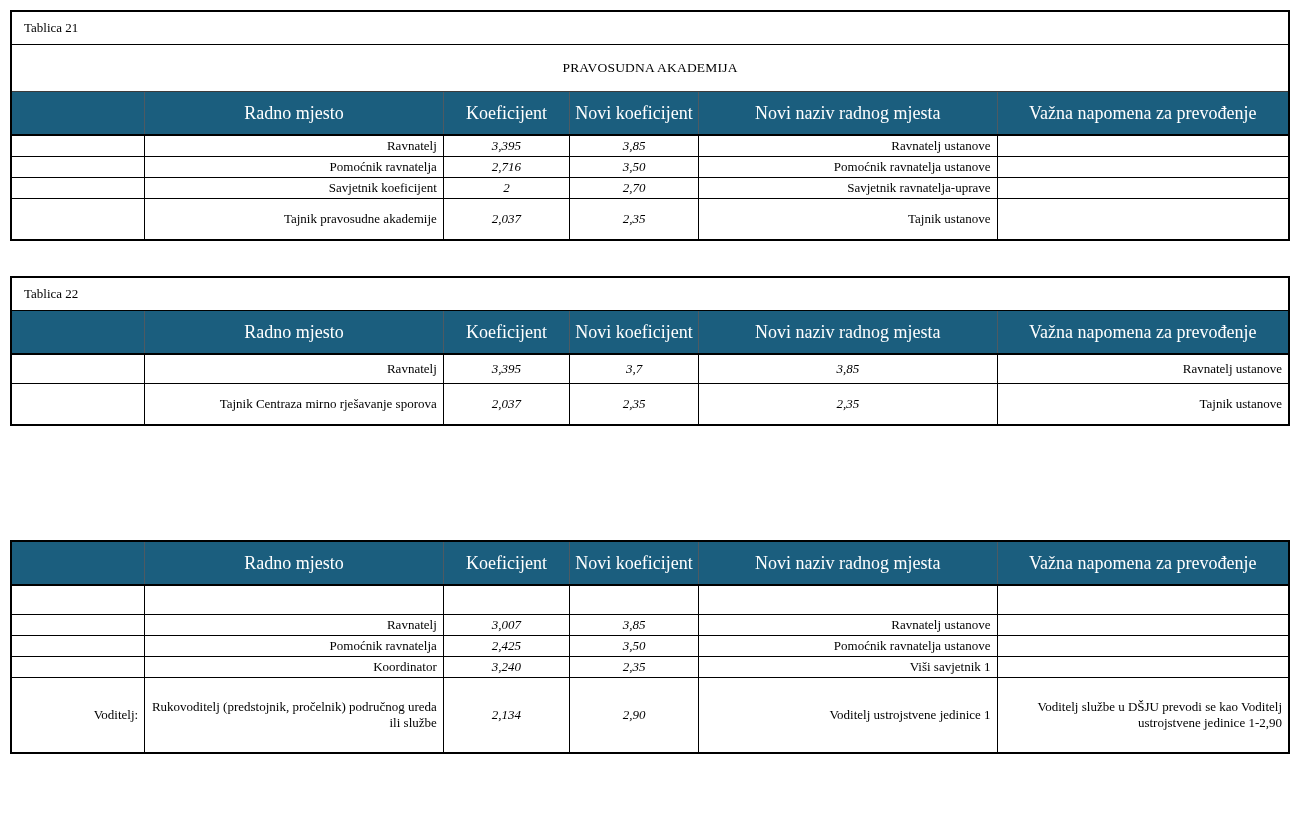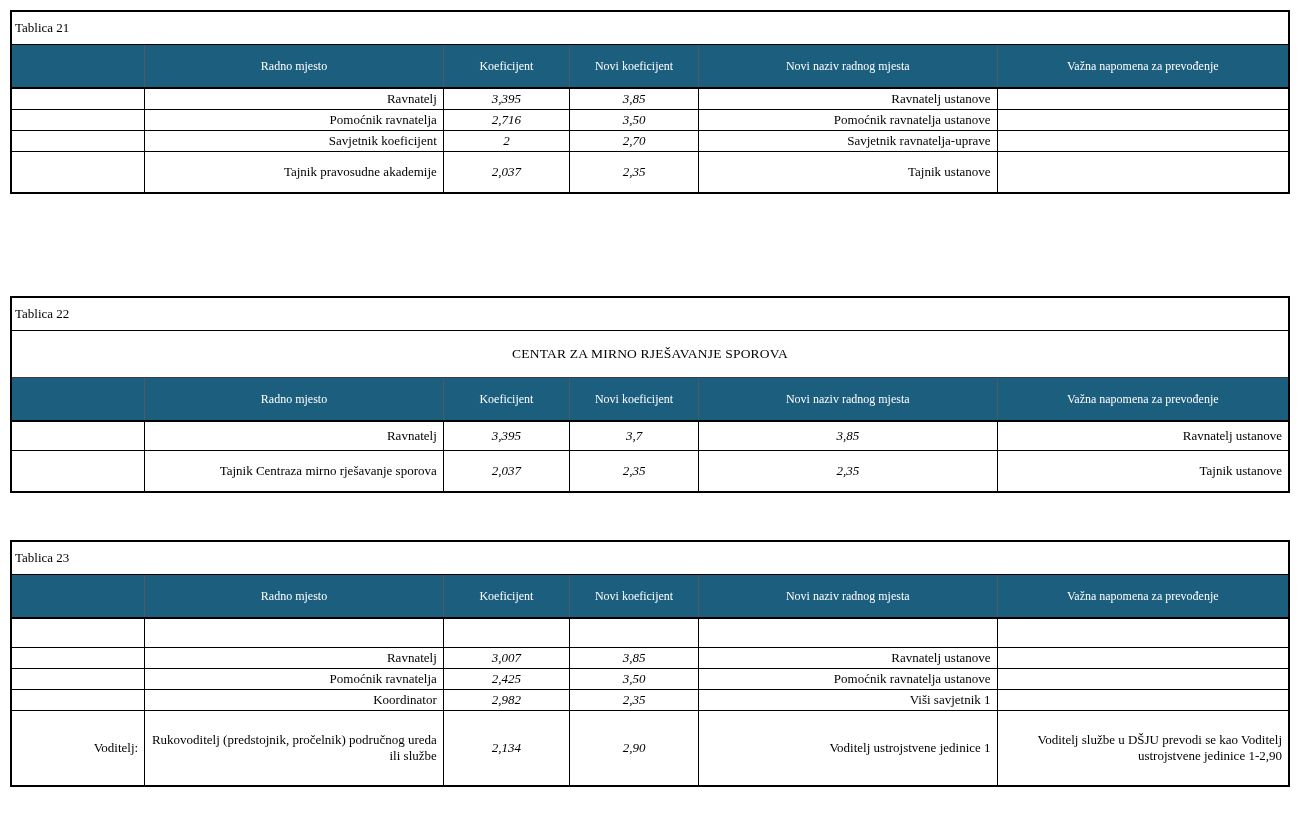--- a/index.html
+++ b/index.html
@@ -2,36 +2,36 @@
 <html><head>
 <meta charset="utf-8">
 <style>
   html,body { margin:0; padding:0; background:#ffffff; }
   .sheet {
     position:relative; width:1302px; height:827px; background:#ffffff;
     font-family:"Liberation Serif","DejaVu Serif",serif; color:#000;
   }
   .tbl { position:absolute; left:10px; width:1280px; border:2px solid #000; background:#fff; box-sizing:border-box; }
   .tbl-0 { top:10px; }
-  .tbl-1 { top:296px; }
+  .tbl-1 { top:276px; }
   .tbl-2 { top:540px; }
 
   .lbl-row {
     height:32px; border-bottom:1px solid #000;
-    display:flex; align-items:center; padding-left:3px;
+    display:flex; align-items:center; padding-left:12px;
     font-size:13px;
   }
   .title-row {
     height:46px; border-bottom:1px solid #3c3c3c;
     display:flex; align-items:center; justify-content:center;
     font-size:13.5px; letter-spacing:0.2px;
   }
   table { width:100%; border-collapse:collapse; table-layout:fixed; }
   thead th {
-    color:#fff; font-weight:normal; font-size:12px;
+    color:#fff; font-weight:normal; font-size:18px;
     height:42px; text-align:center; vertical-align:middle;
     border-left:1px solid #4d5a63; border-bottom:2px solid #000;
     padding:0 4px; overflow:hidden;
   }
   thead th:first-child { border-left:none; }
   tbody td {
     border:1px solid #000; font-size:13px; line-height:16px;
     padding:1px 6px; vertical-align:middle; overflow:hidden;
     background:#fff;
   }
@@ -47,20 +47,23 @@
 </style>
 </head>
 <body>
 
 <div class="sheet">
   <div id="tables-root">
       <div class="tbl tbl-0">
         <div class="lbl-row">
           <span>Tablica 21</span>
         </div>
+        <div class="title-row">
+          <span>PRAVOSUDNA AKADEMIJA</span>
+        </div>
         <table>
           <colgroup>
             <col style="width: 10.4%;">
             <col style="width: 23.4%;">
             <col style="width: 9.9%;">
             <col style="width: 10.1%;">
             <col style="width: 23.4%;">
             <col style="width: 22.8%;">
           </colgroup>
           <thead>
@@ -106,23 +109,20 @@
               <td class="al-l"><span>Tajnik ustanove</span></td>
               <td class="al-l"><span></span></td>
             </tr>
           </tbody>
         </table>
       </div>
       <div class="tbl tbl-1">
         <div class="lbl-row">
           <span>Tablica 22</span>
         </div>
-        <div class="title-row">
-          <span>CENTAR ZA MIRNO RJEŠAVANJE SPOROVA</span>
-        </div>
         <table>
           <colgroup>
             <col style="width: 10.4%;">
             <col style="width: 23.4%;">
             <col style="width: 9.9%;">
             <col style="width: 10.1%;">
             <col style="width: 23.4%;">
             <col style="width: 22.8%;">
           </colgroup>
           <thead>
@@ -149,23 +149,20 @@
               <td class="al-l"><span>Tajnik Centraza mirno rješavanje sporova</span></td>
               <td class="al-c"><span>2,037</span></td>
               <td class="al-c"><span>2,35</span></td>
               <td class="al-c"><span>2,35</span></td>
               <td class="al-l"><span>Tajnik ustanove</span></td>
             </tr>
           </tbody>
         </table>
       </div>
       <div class="tbl tbl-2">
-        <div class="lbl-row">
-          <span>Tablica 23</span>
-        </div>
         <table>
           <colgroup>
             <col style="width: 10.4%;">
             <col style="width: 23.4%;">
             <col style="width: 9.9%;">
             <col style="width: 10.1%;">
             <col style="width: 23.4%;">
             <col style="width: 22.8%;">
           </colgroup>
           <thead>
@@ -199,21 +196,21 @@
               <td class="al-l"><span></span></td>
               <td class="al-l"><span>Pomoćnik ravnatelja</span></td>
               <td class="al-c"><span>2,425</span></td>
               <td class="al-c"><span>3,50</span></td>
               <td class="al-l"><span>Pomoćnik ravnatelja ustanove</span></td>
               <td class="al-l"><span></span></td>
             </tr>
             <tr class="size-s">
               <td class="al-l"><span></span></td>
               <td class="al-l"><span>Koordinator</span></td>
-              <td class="al-c"><span>2,982</span></td>
+              <td class="al-c"><span>3,240</span></td>
               <td class="al-c"><span>2,35</span></td>
               <td class="al-l"><span>Viši savjetnik 1</span></td>
               <td class="al-l"><span></span></td>
             </tr>
             <tr class="size-xl">
               <td class="al-l"><span>Voditelj:</span></td>
               <td class="al-l"><span>Rukovoditelj (predstojnik, pročelnik) područnog ureda ili službe</span></td>
               <td class="al-c"><span>2,134</span></td>
               <td class="al-c"><span>2,90</span></td>
               <td class="al-l"><span>Voditelj ustrojstvene jedinice 1</span></td>

